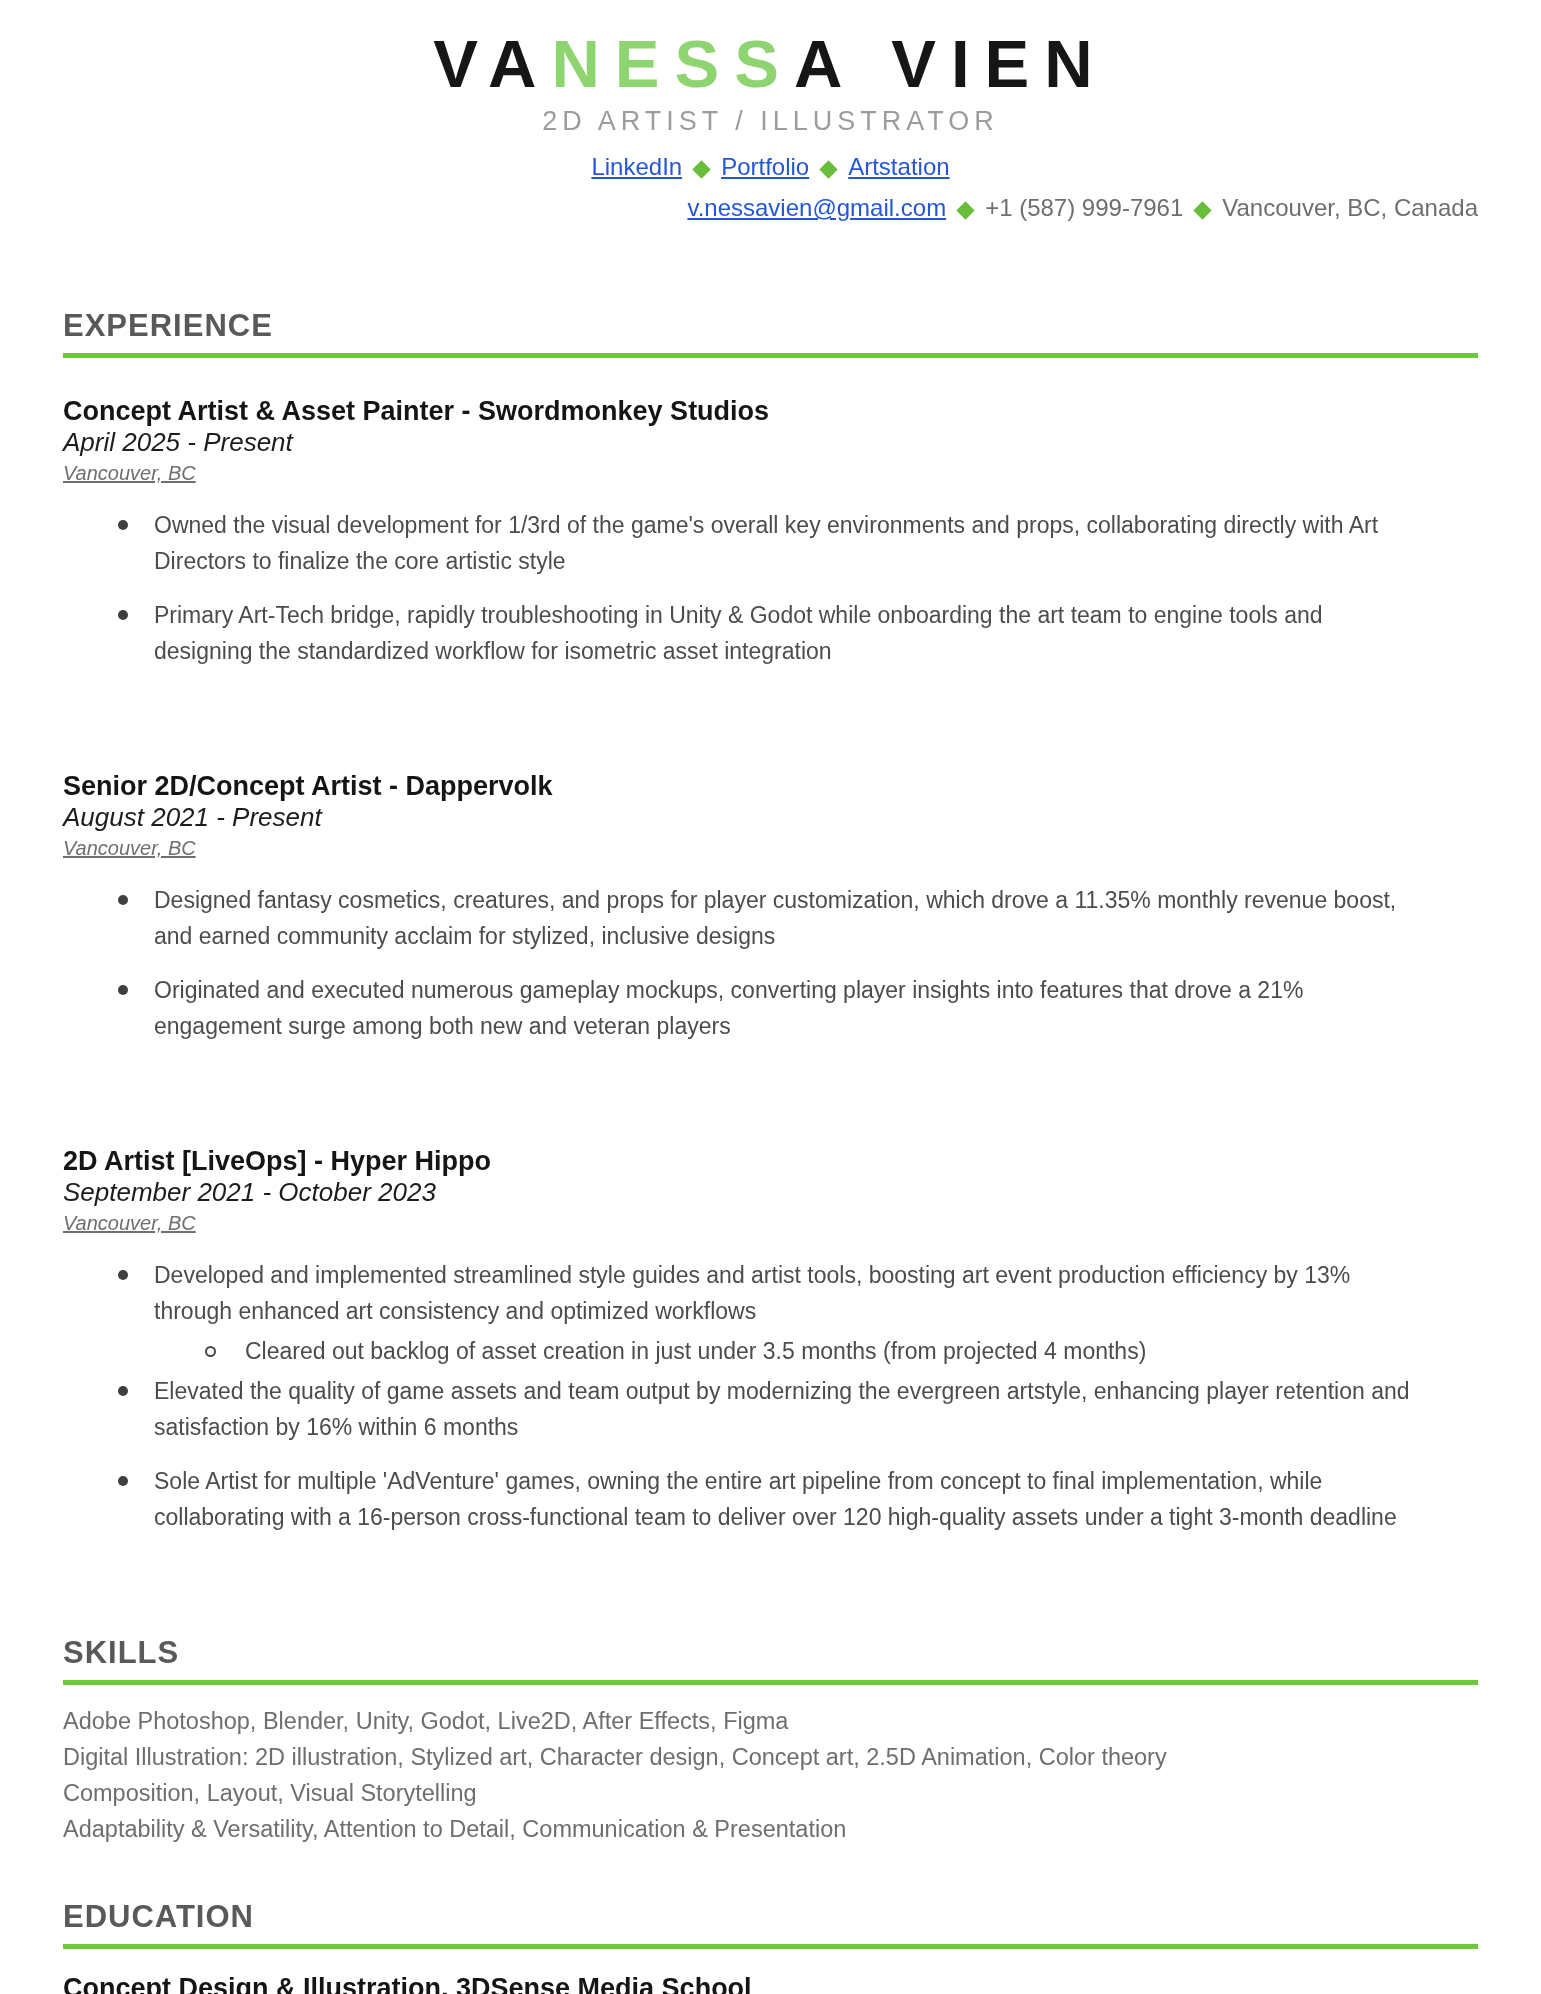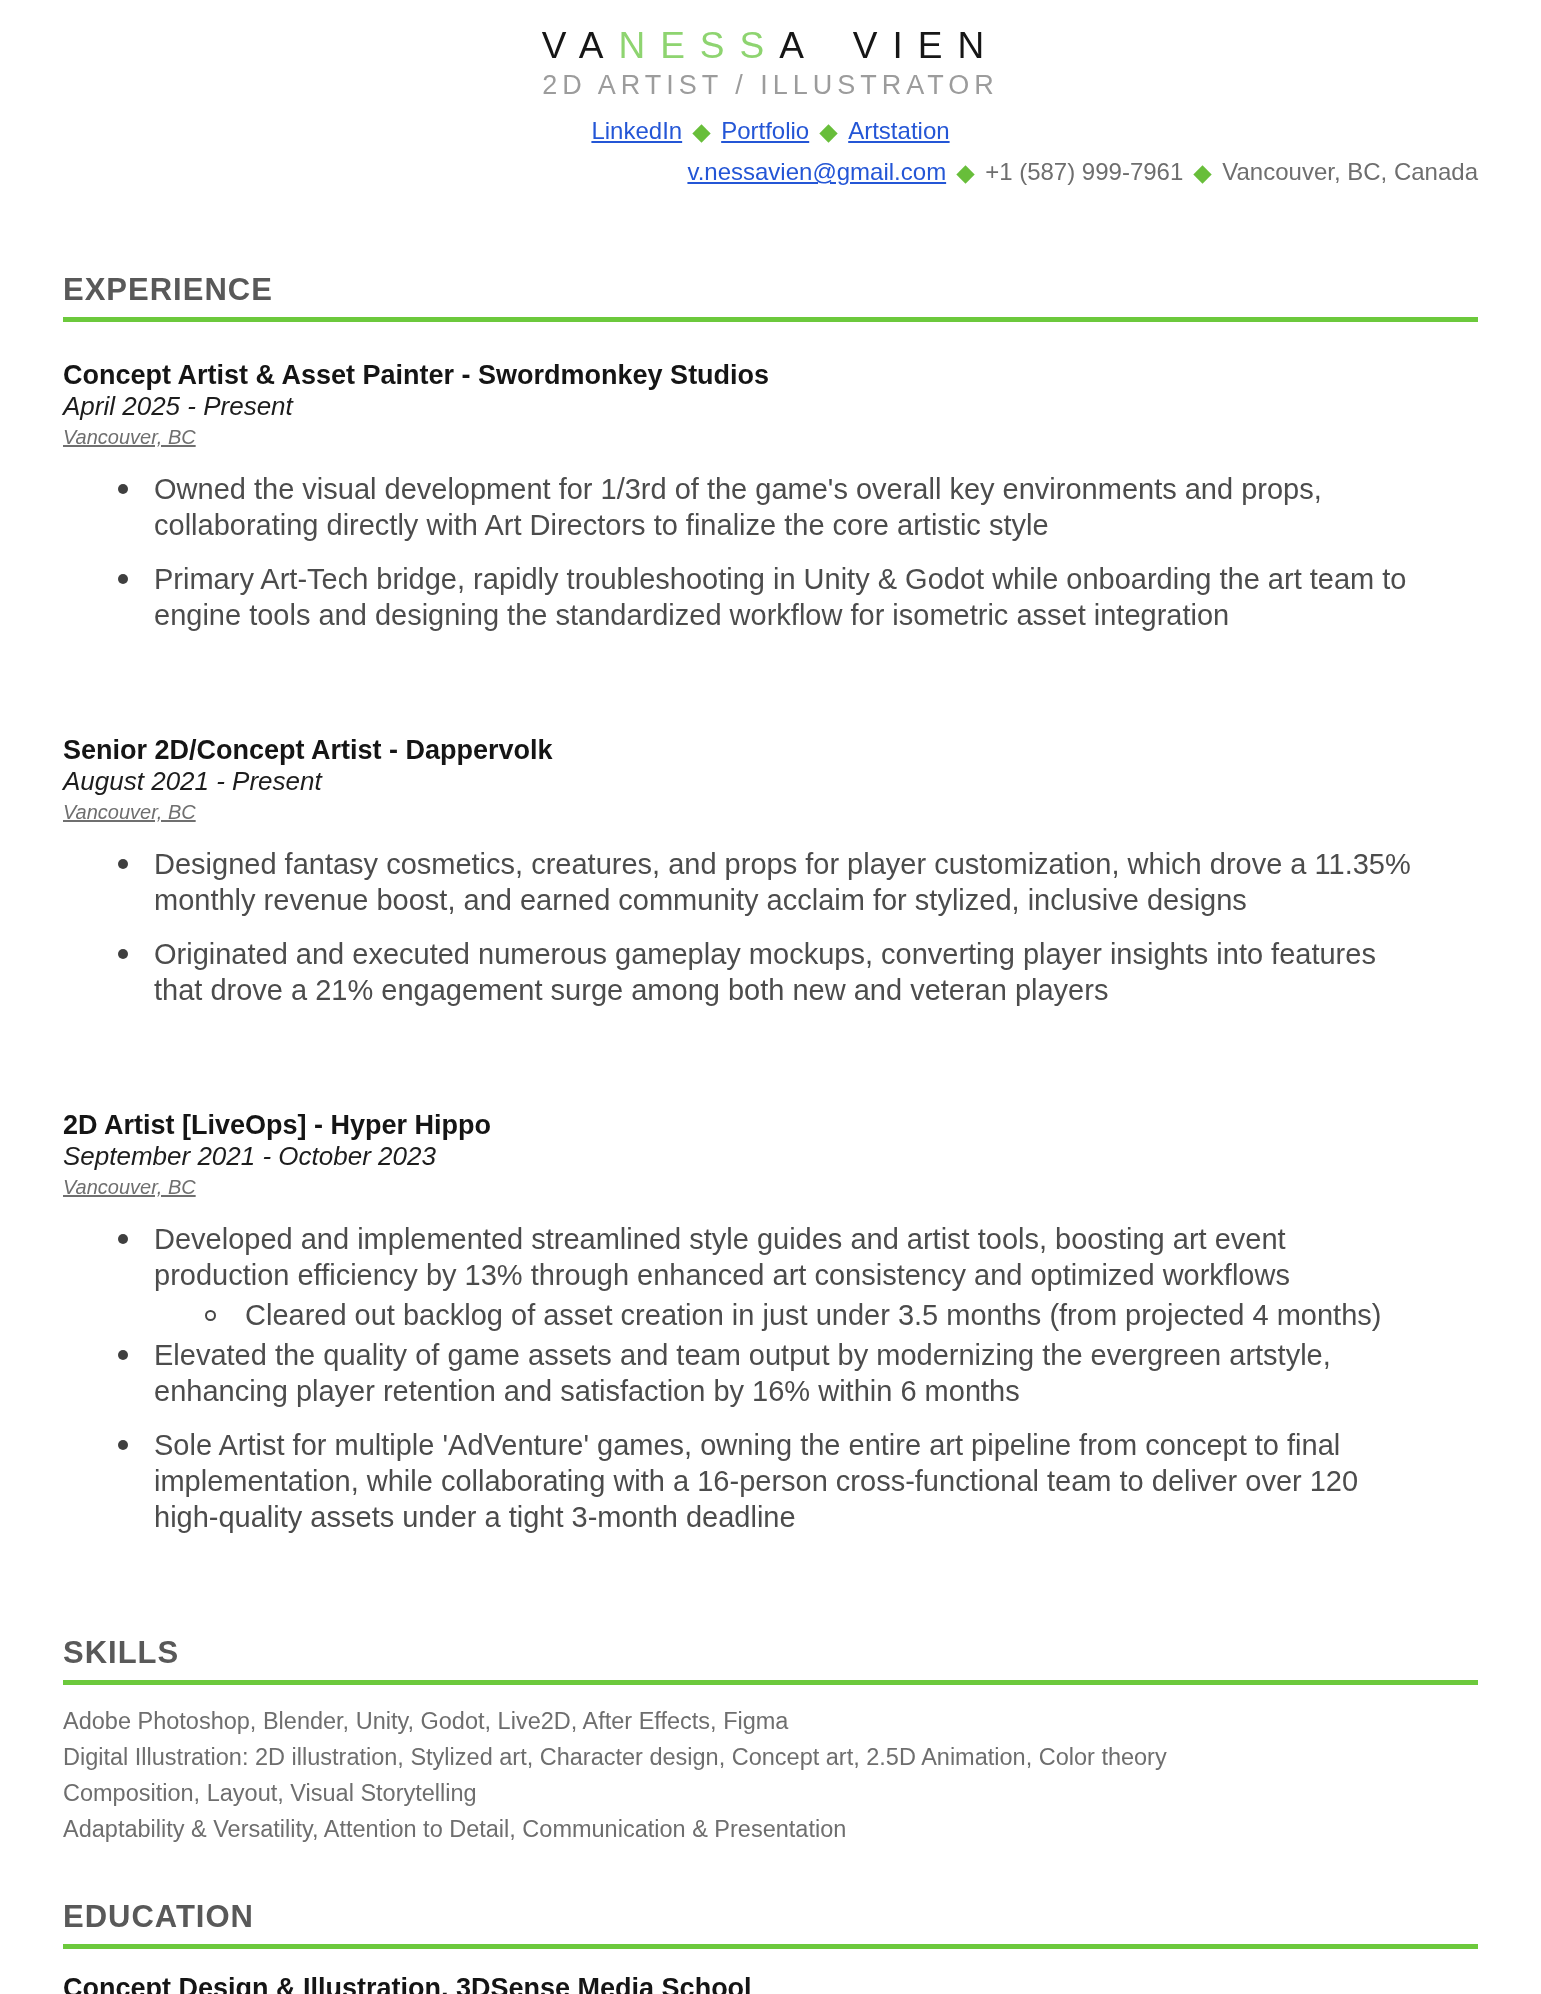--- a/index.html
+++ b/index.html
@@ -9,22 +9,22 @@
     font-family: "Liberation Sans", sans-serif;
     color: #4c4c4c;
     -webkit-font-smoothing: antialiased;
   }
   .page { padding: 24px 63px 40px 63px; box-sizing: border-box; }
 
   
   .hdr { text-align: center; }
   .name {
     margin: 0;
-    font-size: 37px;
-    font-weight: 400;
+    font-size: 67px;
+    font-weight: 700;
     letter-spacing: 15px;
     color: #161616;
     line-height: 1.2;
   }
   .name .green { color: #8ed470; }
   .name .last { margin-left: 34px; }
   .subtitle {
     margin-top: 2px;
     font-size: 27px;
     letter-spacing: 5px;
@@ -65,21 +65,21 @@
   .job:last-child { margin-bottom: 0; }
   .job-head { display: flex; justify-content: space-between; align-items: flex-start; flex-direction: column; }
   .job-title { font-size: 27px; font-weight: 700; color: #151515; }
   .job-date  { font-size: 26px; font-style: italic; color: #1d1d1d; white-space: nowrap; }
   .job-location { font-size: 20px; font-style: italic; color: #6f6f6f; margin-top: 4px; text-decoration: underline; }
 
   ul.bullets {
     list-style: none;
     margin: 22px 0 0 0;
     padding: 0;
-    font-size: 29px;
+    font-size: 23px;
     line-height: 36px;
     color: #4c4c4c;
     max-width: 1360px;
   }
   ul.bullets li { position: relative; padding-left: 91px; margin-bottom: 18px; }
   ul.bullets li:last-child { margin-bottom: 0; }
   ul.bullets li.b::before {
     content: "";
     position: absolute;
     left: 55px; top: 13px;

